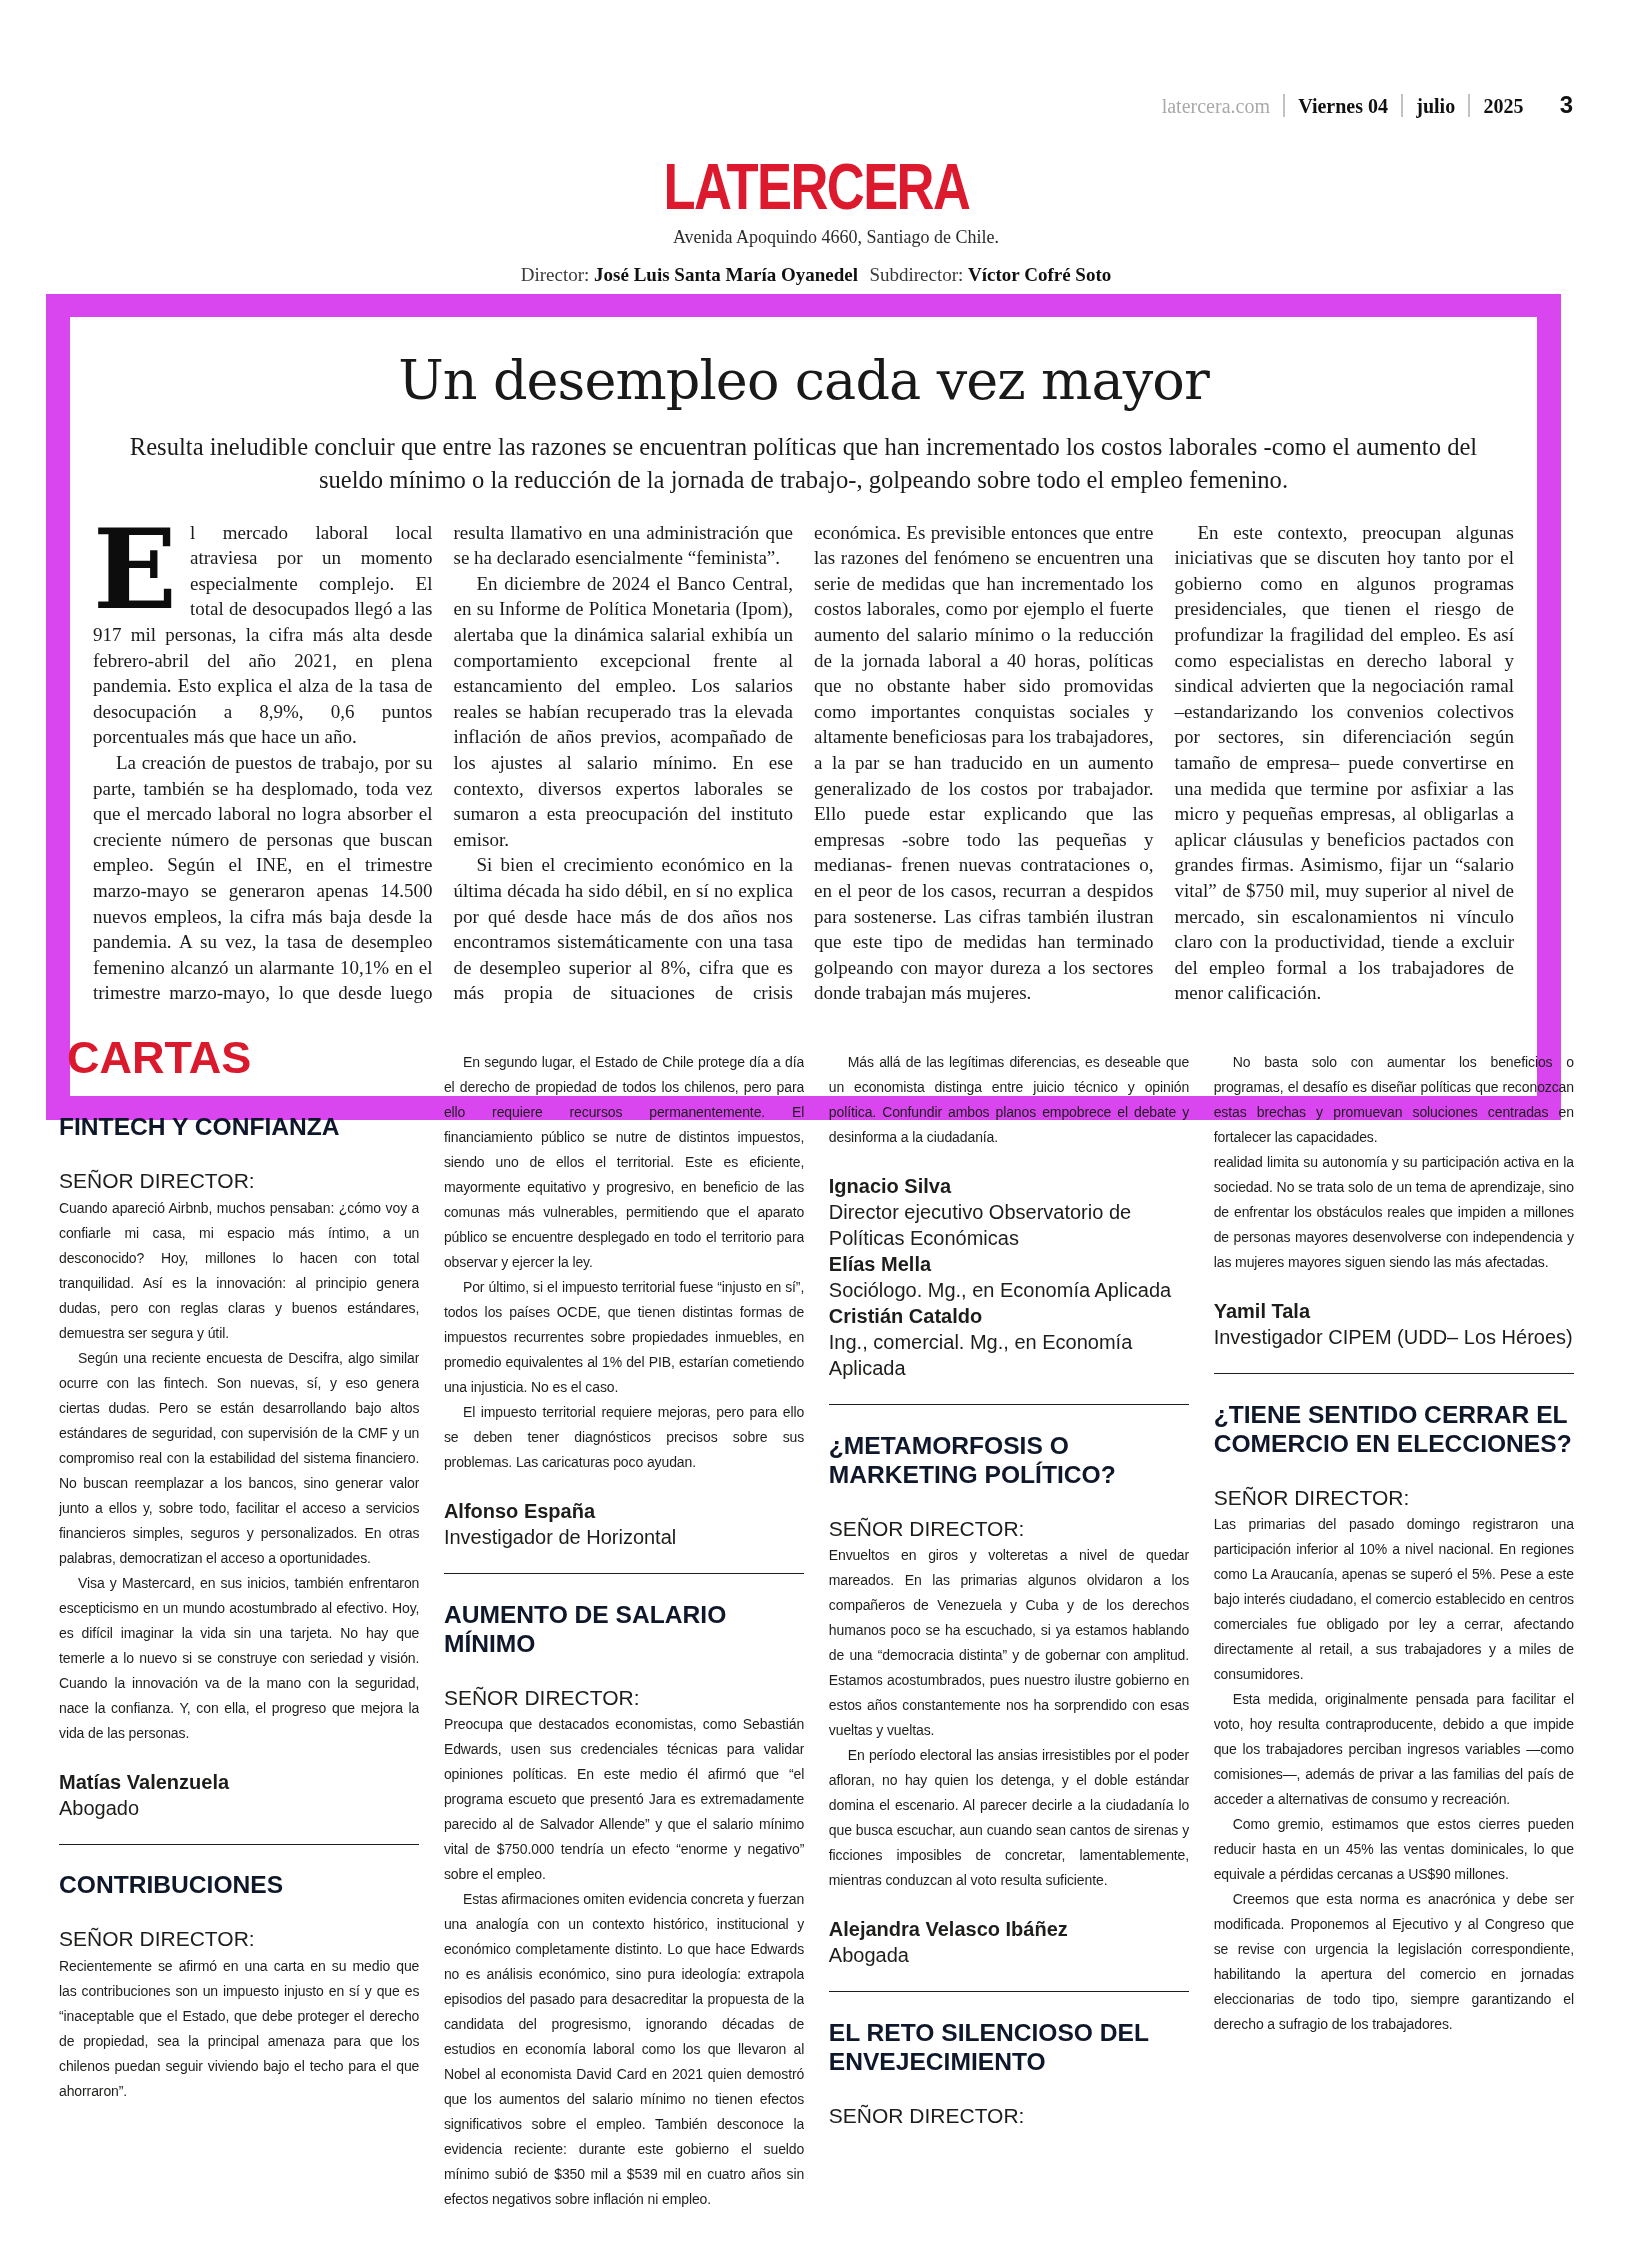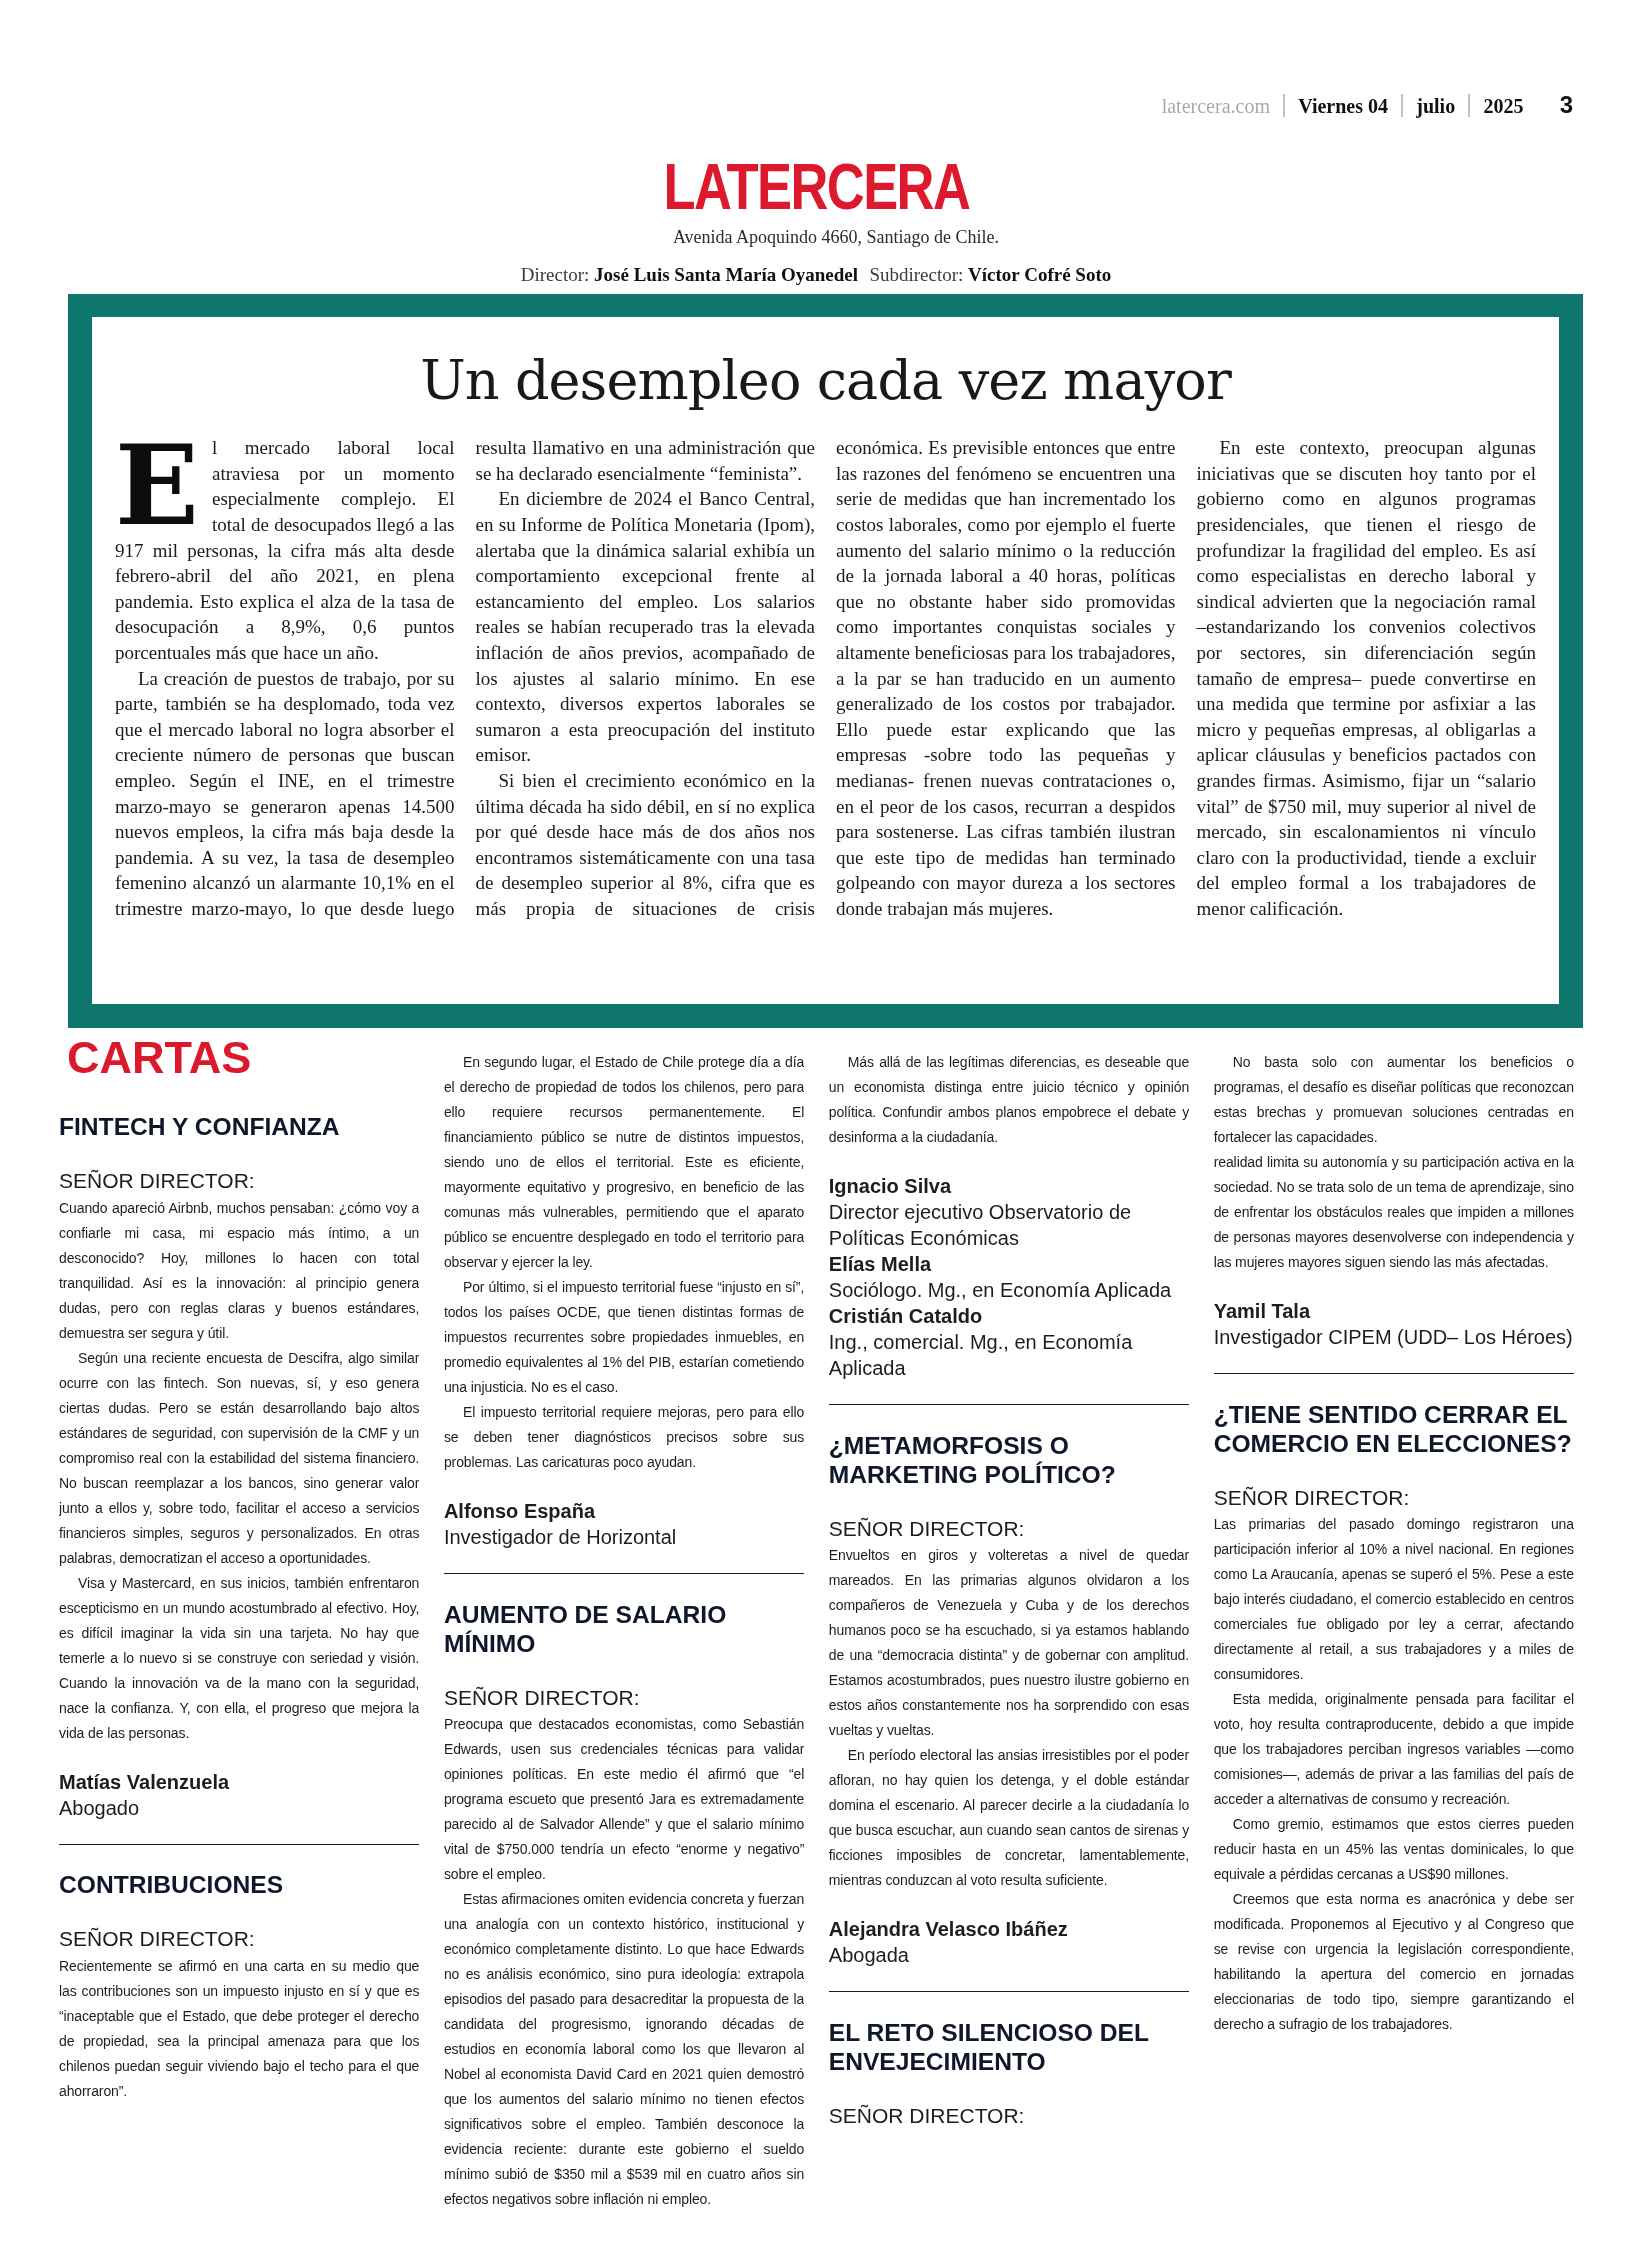--- a/index.html
+++ b/index.html
@@ -24,21 +24,21 @@
   .brand {
     display:inline-block; font-size:64px; font-weight:700; color:#dd1a2d;
     letter-spacing:-1.9px; line-height:1; transform:scaleX(.82); transform-origin:center;
   }
   .address { font-family:"Liberation Serif",serif; font-size:18px; color:#2b2b2b; margin-top:7.6px;padding-left:40px; }
   .staff { font-family:"Liberation Serif",serif; font-size:19px; margin-top:13.2px; line-height:1.5; color:#3a3a3a; }
   .staff b { color:#111; }
   .staff .pair { margin:0 5.7px; }
 
   
-  .editorial-band { position:absolute; left:68px; top:294px; width:1515px; height:734px; background:#0f766e; }
+  .editorial-band { position:absolute; left:46px; top:294px; width:1515px; height:826px; background:#d946ef; }
   .editorial-box {
     position:absolute; left:24px; right:24px; top:23px; bottom:24px; background:#fff;
     padding:24.6px 23px 0; box-sizing:border-box;
   }
   .headline {
     font-family:"DejaVu Serif", serif; font-weight:400; font-size:54px; letter-spacing:-0.9px;
     text-align:center; margin:7.6px 0 0; color:#191919;
   }
   .deck {
     font-family:"Liberation Serif", serif; font-size:24.6px; line-height:1.33;
@@ -99,20 +99,21 @@
     <div class="address">Avenida Apoquindo 4660, Santiago de Chile.</div>
     <div class="staff" id="staff-lines">
         <div class="staff-line"><span class="pair">Director: <b>José Luis Santa María Oyanedel</b></span><span class="pair">Subdirector: <b>Víctor Cofré Soto</b></span></div>
         <div class="staff-line"><span class="pair">Editora General: <b>Gloria Faúndez Herrera</b></span><span class="pair">Representante Legal: <b>Felipe Central Campos</b></span></div>
       </div>
   </div>
 
   <div class="editorial-band">
     <div class="editorial-box">
       <h1 class="headline">Un desempleo cada vez mayor</h1>
+      <p class="deck">Resulta ineludible concluir que entre las razones se encuentran políticas que han incrementado los costos laborales -como el aumento del sueldo mínimo o la reducción de la jornada de trabajo-, golpeando sobre todo el empleo femenino.</p>
       <div class="ed-body" id="editorial-body">
           <p class="ed-p first"><span class="dropcap">E</span>l mercado laboral local atraviesa por un momento especialmente complejo. El total de desocupados llegó a las 917 mil personas, la cifra más alta desde febrero-abril del año 2021, en plena pandemia. Esto explica el alza de la tasa de desocupación a 8,9%, 0,6 puntos porcentuales más que hace un año.</p>
           <p class="ed-p">La creación de puestos de trabajo, por su parte, también se ha desplomado, toda vez que el mercado laboral no logra absorber el creciente número de personas que buscan empleo. Según el INE, en el trimestre marzo-mayo se generaron apenas 14.500 nuevos empleos, la cifra más baja desde la pandemia. A su vez, la tasa de desempleo femenino alcanzó un alarmante 10,1% en el trimestre marzo-mayo, lo que desde luego resulta llamativo en una administración que se ha declarado esencialmente “feminista”.</p>
           <p class="ed-p">En diciembre de 2024 el Banco Central, en su Informe de Política Monetaria (Ipom), alertaba que la dinámica salarial exhibía un comportamiento excepcional frente al estancamiento del empleo. Los salarios reales se habían recuperado tras la elevada inflación de años previos, acompañado de los ajustes al salario mínimo. En ese contexto, diversos expertos laborales se sumaron a esta preocupación del instituto emisor.</p>
           <p class="ed-p">Si bien el crecimiento económico en la última década ha sido débil, en sí no explica por qué desde hace más de dos años nos encontramos sistemáticamente con una tasa de desempleo superior al 8%, cifra que es más propia de situaciones de crisis económica. Es previsible entonces que entre las razones del fenómeno se encuentren una serie de medidas que han incrementado los costos laborales, como por ejemplo el fuerte aumento del salario mínimo o la reducción de la jornada laboral a 40 horas, políticas que no obstante haber sido promovidas como importantes conquistas sociales y altamente beneficiosas para los trabajadores, a la par se han traducido en un aumento generalizado de los costos por trabajador. Ello puede estar explicando que las empresas -sobre todo las pequeñas y medianas- frenen nuevas contrataciones o, en el peor de los casos, recurran a despidos para sostenerse. Las cifras también ilustran que este tipo de medidas han terminado golpeando con mayor dureza a los sectores donde trabajan más mujeres.</p>
           <p class="ed-p">En este contexto, preocupan algunas iniciativas que se discuten hoy tanto por el gobierno como en algunos programas presidenciales, que tienen el riesgo de profundizar la fragilidad del empleo. Es así como especialistas en derecho laboral y sindical advierten que la negociación ramal –estandarizando los convenios colectivos por sectores, sin diferenciación según tamaño de empresa– puede convertirse en una medida que termine por asfixiar a las micro y pequeñas empresas, al obligarlas a aplicar cláusulas y beneficios pactados con grandes firmas. Asimismo, fijar un “salario vital” de $750 mil, muy superior al nivel de mercado, sin escalonamientos ni vínculo claro con la productividad, tiende a excluir del empleo formal a los trabajadores de menor calificación.</p>
         </div>
     </div>
   </div>
 

